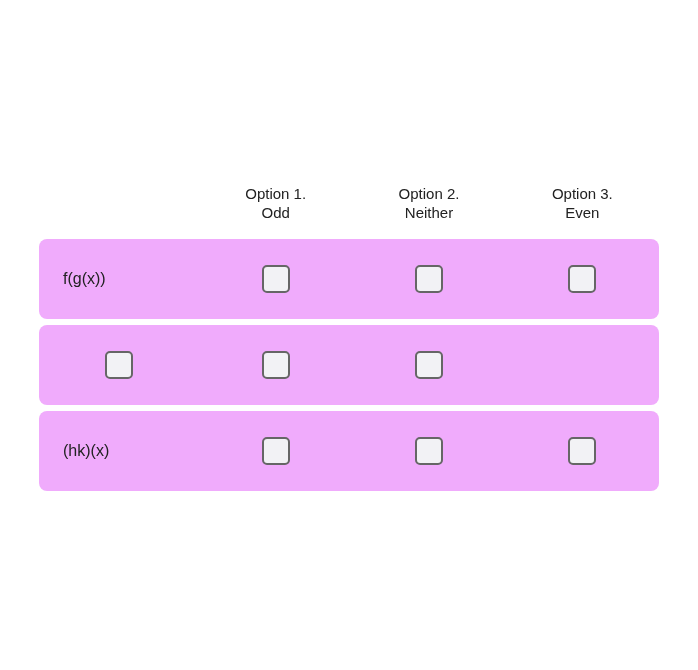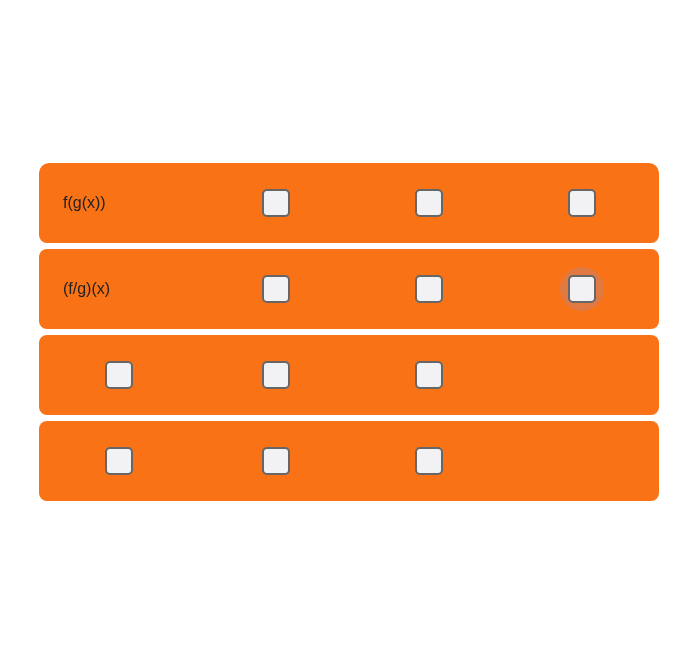--- a/index.html
+++ b/index.html
@@ -40,21 +40,21 @@
     }
 
     .header-cell:first-child {
       
     }
 
     .data-row {
       display: grid;
       grid-template-columns: 160px 1fr 1fr 1fr;
       align-items: center;
-      background: #f97316;
+      background: #f0abfc;
       border-radius: 8px;
       margin-bottom: 6px;
       padding: 18px 0;
     }
 
     .row-label {
       font-size: 16px;
       color: #222222;
       padding-left: 24px;
       font-weight: 400;
@@ -88,59 +88,39 @@
       border-radius: 5px;
       background: #f2f2f5;
       cursor: pointer;
     }
   </style>
 </head>
 <body>
 
 <div class="table-container">
 
+  <div class="header-row">
+    <div class="header-cell"></div>
+    <div class="header-cell">
+      <span>Option 1.</span><br>
+      <span>Odd</span>
+    </div>
+    <div class="header-cell">
+      <span>Option 2.</span><br>
+      <span>Neither</span>
+    </div>
+    <div class="header-cell">
+      <span>Option 3.</span><br>
+      <span>Even</span>
+    </div>
+  </div>
 
   <div id="rows-container">
       <div class="data-row">
         <div class="row-label">f(g(x))</div>
-        <div class="checkbox-cell">
-          <div class="checkbox-wrapper">
-            <div class="checkbox-box"></div>
-          </div>
-        </div>
-        <div class="checkbox-cell">
-          <div class="checkbox-wrapper">
-            <div class="checkbox-box"></div>
-          </div>
-        </div>
-        <div class="checkbox-cell">
-          <div class="checkbox-wrapper">
-            <div class="checkbox-box"></div>
-          </div>
-        </div>
-      </div>
-      <div class="data-row">
-        <div class="row-label">(f/g)(x)</div>
-        <div class="checkbox-cell">
-          <div class="checkbox-wrapper">
-            <div class="checkbox-box"></div>
-          </div>
-        </div>
-        <div class="checkbox-cell">
-          <div class="checkbox-wrapper">
-            <div class="checkbox-box"></div>
-          </div>
-        </div>
-        <div class="checkbox-cell">
-          <div class="checkbox-wrapper highlighted">
-            <div class="checkbox-box"></div>
-          </div>
-        </div>
-      </div>
-      <div class="data-row">
         <div class="checkbox-cell">
           <div class="checkbox-wrapper">
             <div class="checkbox-box"></div>
           </div>
         </div>
         <div class="checkbox-cell">
           <div class="checkbox-wrapper">
             <div class="checkbox-box"></div>
           </div>
         </div>
@@ -160,15 +140,33 @@
           <div class="checkbox-wrapper">
             <div class="checkbox-box"></div>
           </div>
         </div>
         <div class="checkbox-cell">
           <div class="checkbox-wrapper">
             <div class="checkbox-box"></div>
           </div>
         </div>
       </div>
+      <div class="data-row">
+        <div class="row-label">(hk)(x)</div>
+        <div class="checkbox-cell">
+          <div class="checkbox-wrapper">
+            <div class="checkbox-box"></div>
+          </div>
+        </div>
+        <div class="checkbox-cell">
+          <div class="checkbox-wrapper">
+            <div class="checkbox-box"></div>
+          </div>
+        </div>
+        <div class="checkbox-cell">
+          <div class="checkbox-wrapper">
+            <div class="checkbox-box"></div>
+          </div>
+        </div>
+      </div>
     </div>
 
 </div>
 
 </body></html>

